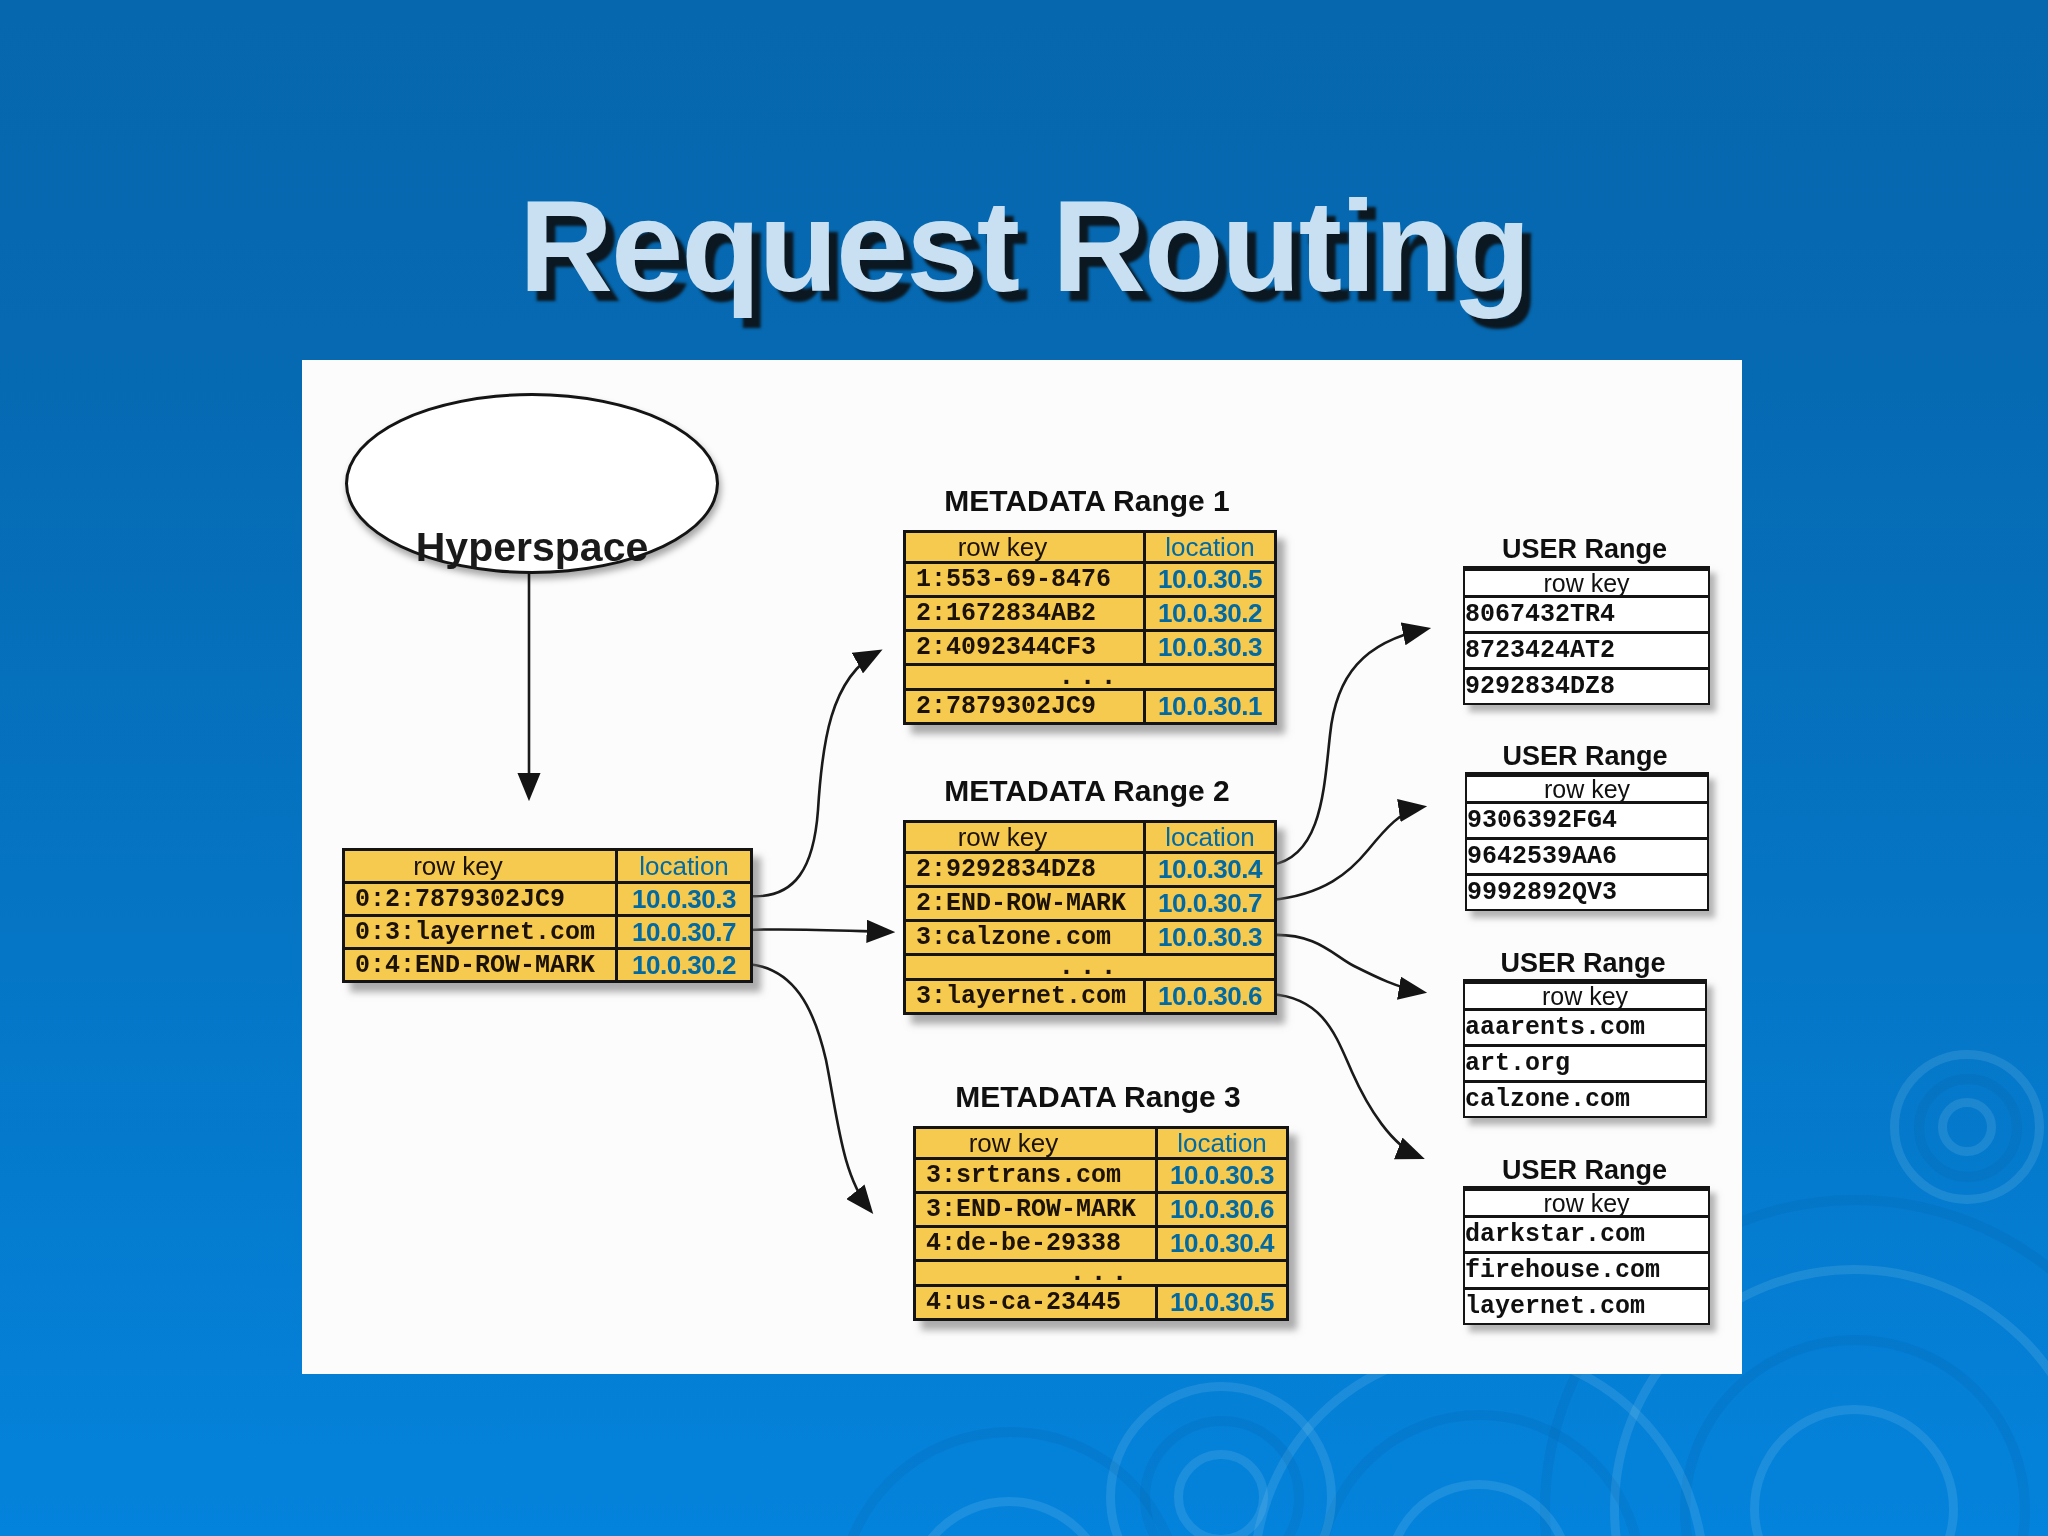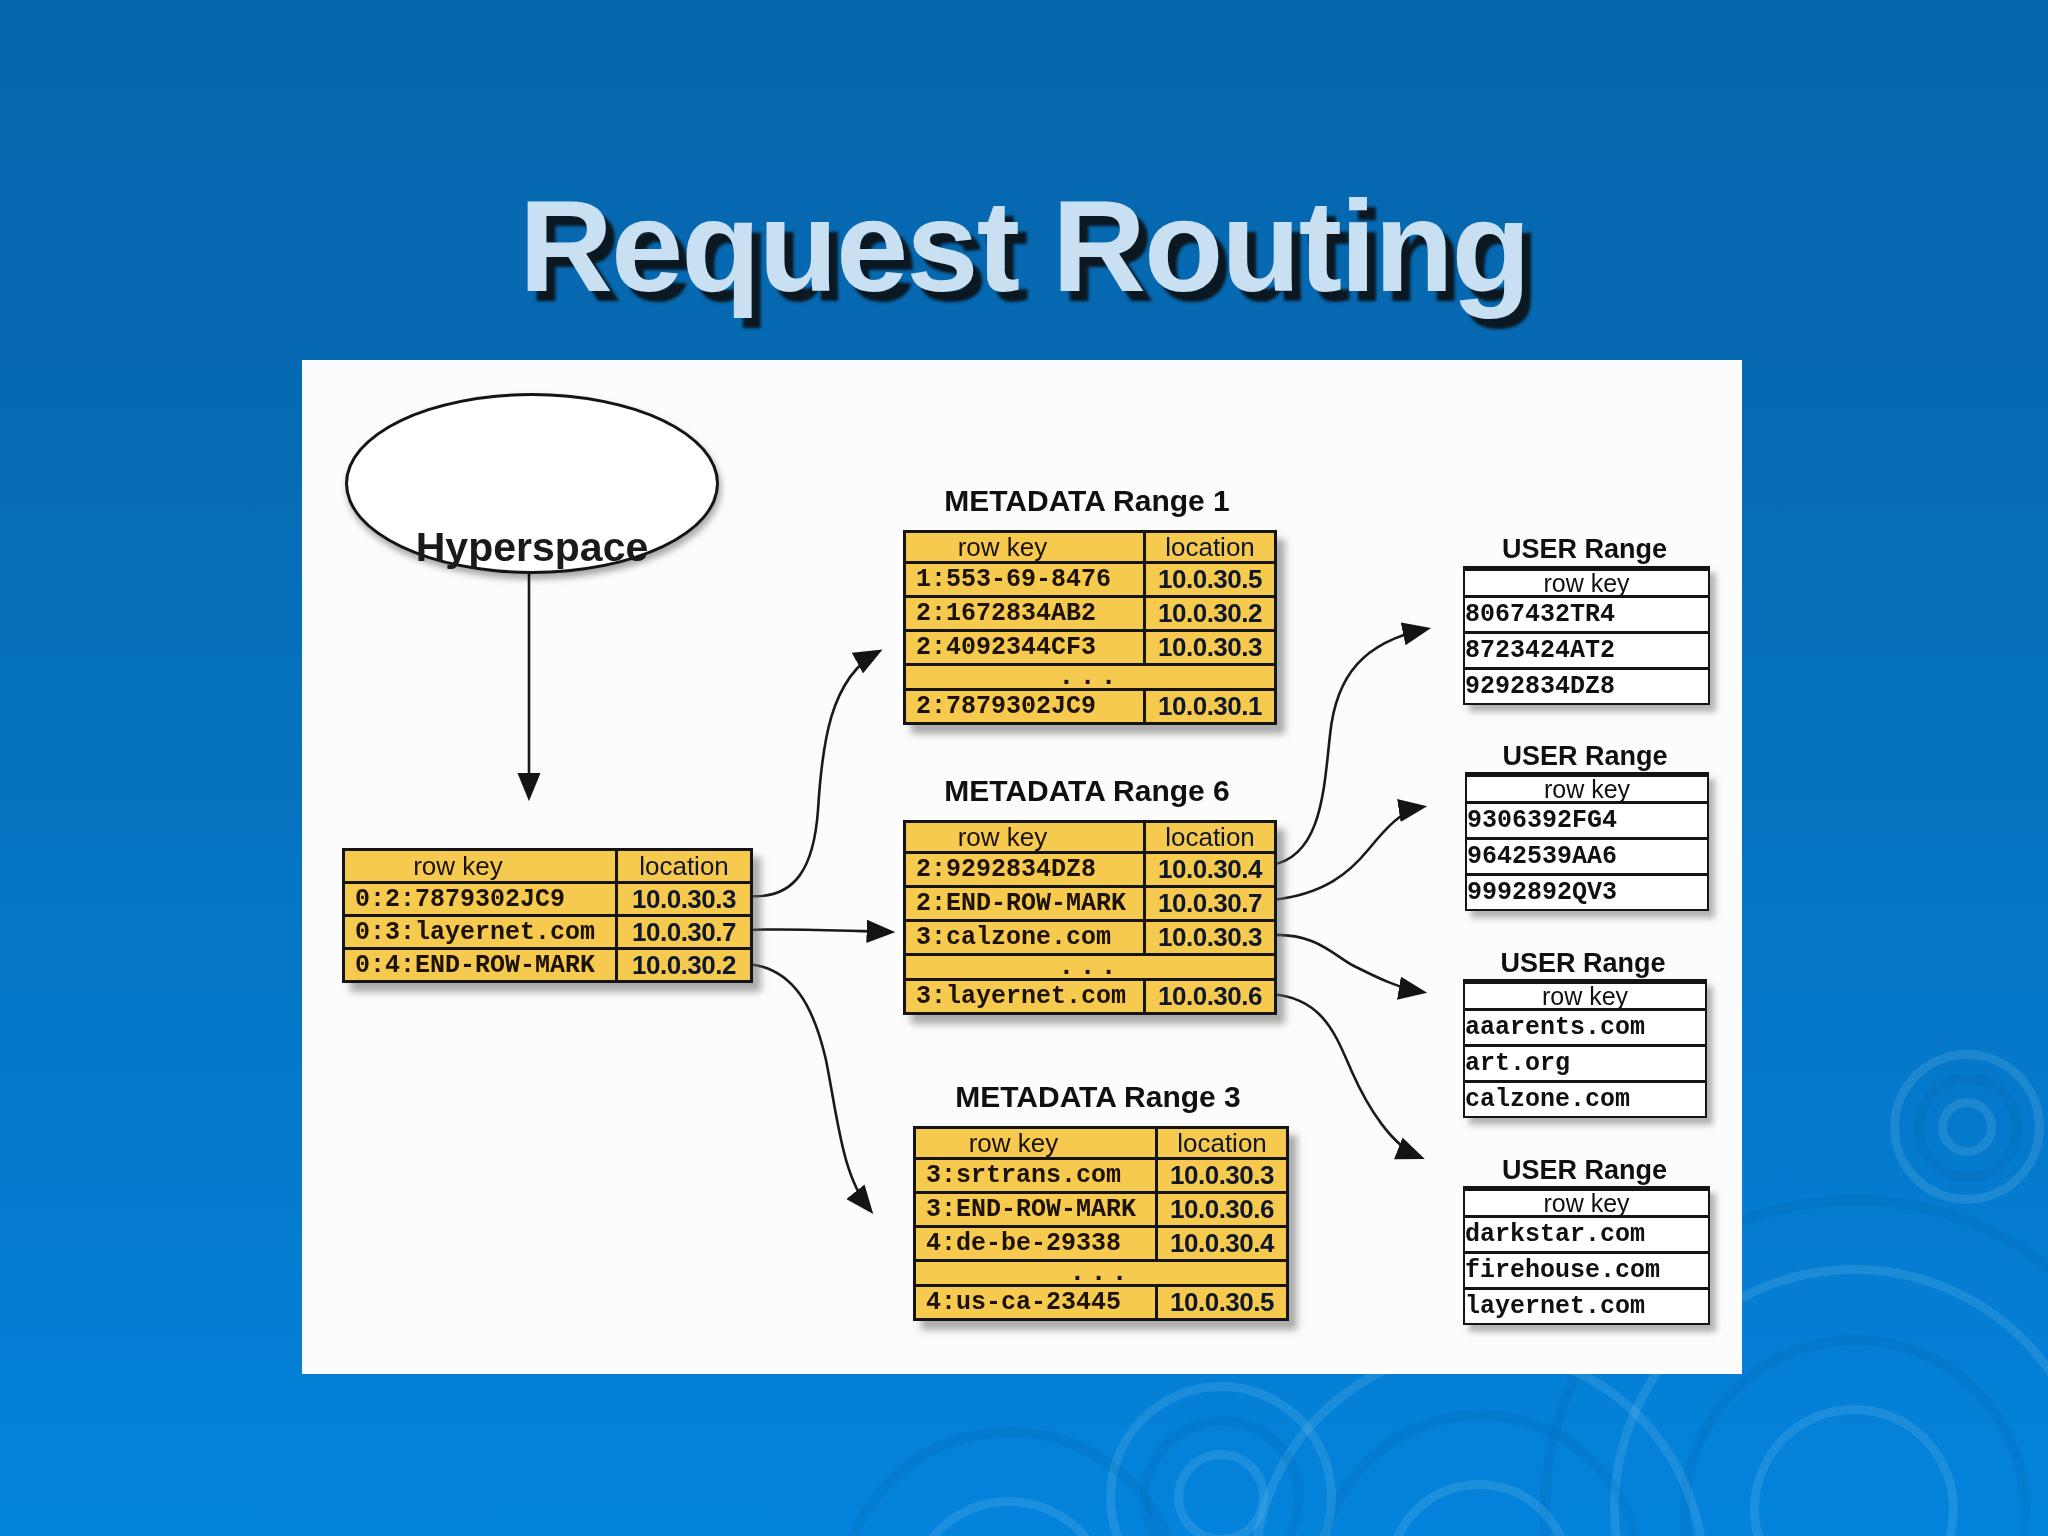--- a/index.html
+++ b/index.html
@@ -57,21 +57,21 @@
   .mt-row.dots{height:22px;}
   .r0 .mt-row{height:30px;}
   .ck{
     flex:1;display:flex;align-items:center;padding-left:10px;
     font-family:"Liberation Mono",monospace;font-weight:700;font-size:25px;color:#1b1203;
     white-space:nowrap;
   }
   .cl{
     width:128px;border-left:3px solid #141414;
     display:flex;align-items:center;justify-content:center;
-    font-weight:700;font-size:26px;color:#0f172a;letter-spacing:-0.5px;
+    font-weight:700;font-size:26px;color:#0369a1;letter-spacing:-0.5px;
   }
   .r0 .cl{width:132px;}
   .mt-row.header .ck{justify-content:center;padding:0;font-family:"Liberation Sans",sans-serif;font-weight:400;font-size:26px;}
   .mt-row.header .cl{font-weight:400;font-size:26px;letter-spacing:0;}
   .c-dots{
     flex:1;display:flex;align-items:center;justify-content:center;
     font-family:"Liberation Mono",monospace;font-weight:700;font-size:27px;letter-spacing:5px;color:#1b1203;
   }
 
   
@@ -177,21 +177,21 @@
         </div>
         <div class="mt-row dots">
           <div class="c-dots">...</div>
         </div>
         <div class="mt-row">
           <div class="ck">2:7879302JC9</div>
           <div class="cl">10.0.30.1</div>
         </div>
       </div>
 
-    <div class="tbl-title" style="left:601px;top:414px;width:368px;">METADATA Range 6</div>
+    <div class="tbl-title" style="left:601px;top:414px;width:368px;">METADATA Range 2</div>
     <div class="mtable" style="left:601px;top:460px;width:368px;">
       <div class="mt-row header">
         <div class="ck">row key</div>
         <div class="cl">location</div>
       </div>
     <div class="mt-row">
           <div class="ck">2:9292834DZ8</div>
           <div class="cl">10.0.30.4</div>
         </div>
         <div class="mt-row">

